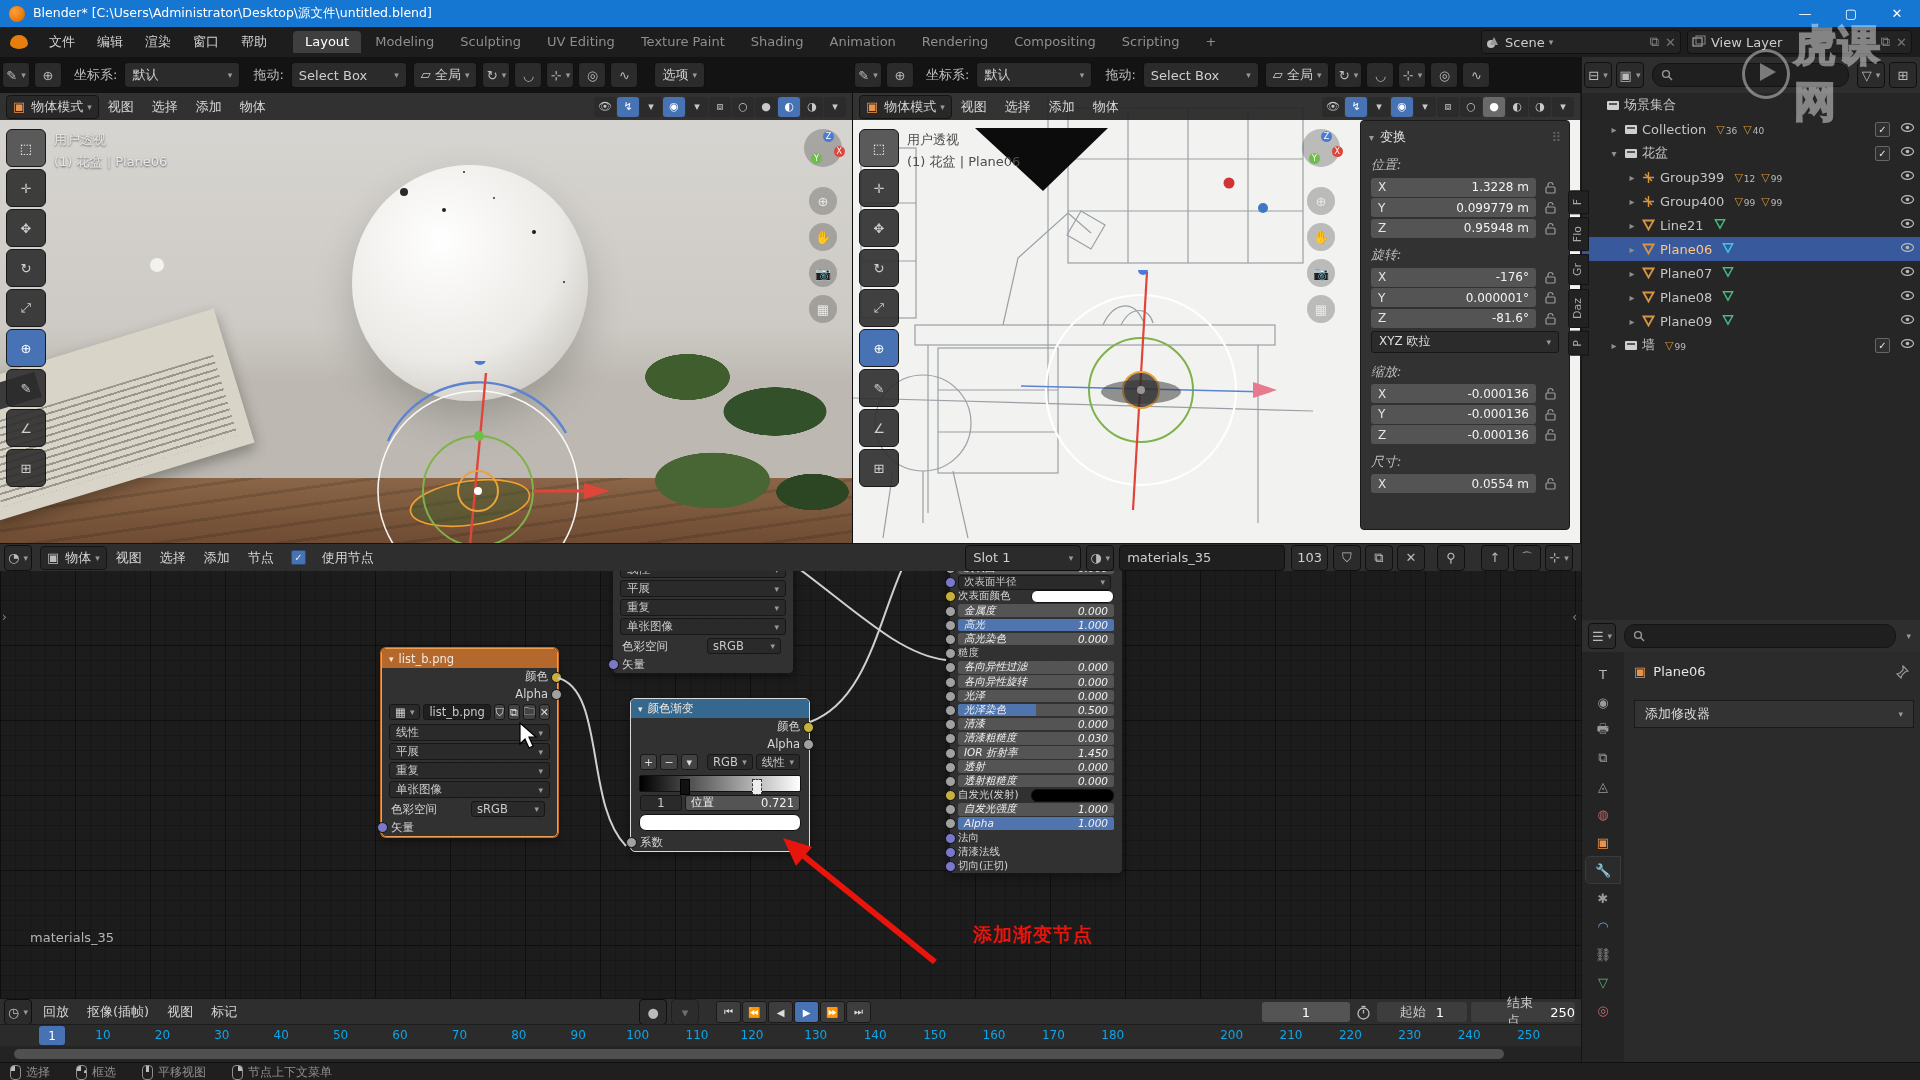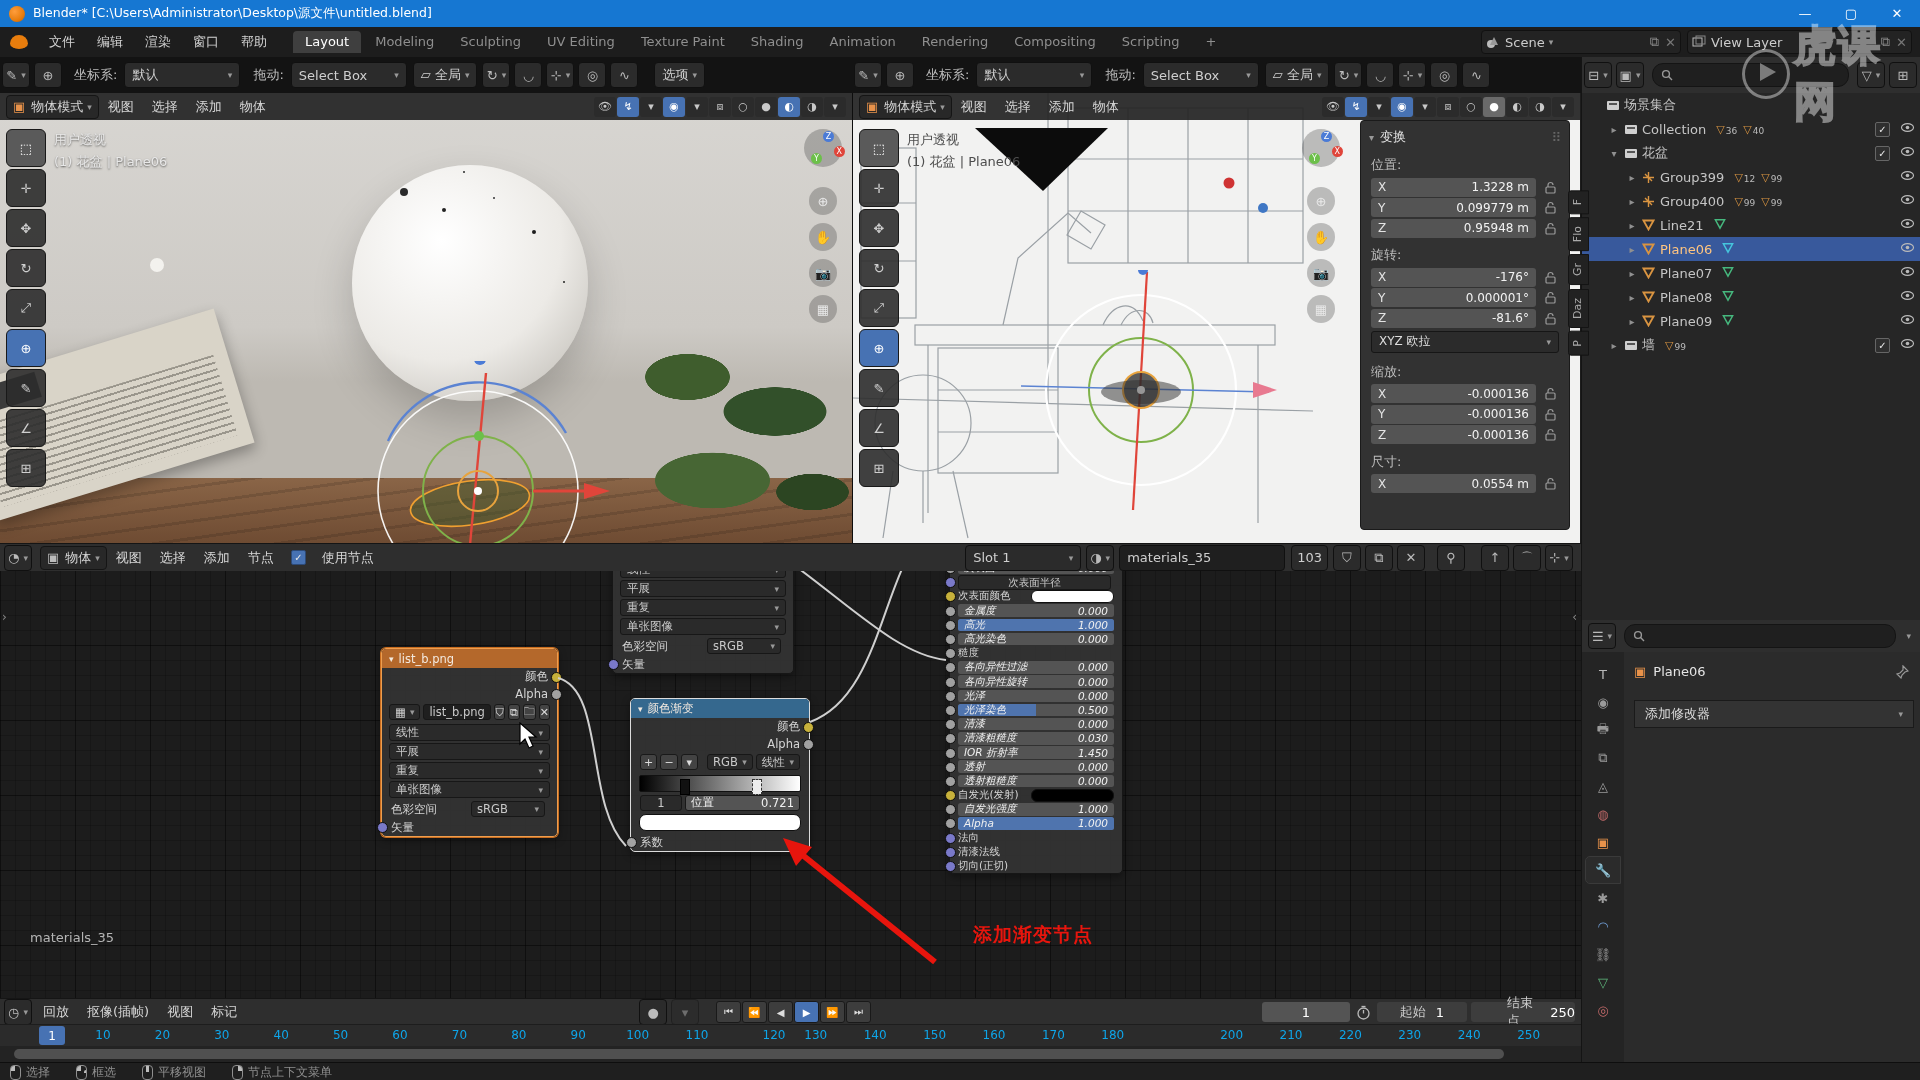--- a/index.html
+++ b/index.html
@@ -47,21 +47,21 @@
   .tool.first{background:#5a5a5a;color:#fff;}
   .vp-overlay{position:absolute;left:54px;top:36px;z-index:20;color:#e8e8e8;text-shadow:0 1px 2px rgba(0,0,0,.6);font-size:13px;line-height:22px;}
   .vp2 .vp-overlay{color:#4d4d4d;text-shadow:none;}
   .navstack{position:absolute;z-index:26;display:flex;flex-direction:column;align-items:center;}
   .navball{width:38px;height:38px;border-radius:50%;background:rgba(60,60,60,.30);position:relative;margin-bottom:16px;}
   .axdot{position:absolute;width:11px;height:11px;border-radius:50%;font-size:8px;color:#fff;display:flex;align-items:center;justify-content:center;}
   .navbtn{width:28px;height:28px;border-radius:50%;background:rgba(60,60,60,.30);margin:4px 0;display:flex;align-items:center;justify-content:center;color:#e9e9e9;}
   
   .npanel{left:1360px;top:120px;width:208px;height:400px;background:rgba(42,42,42,.96);border:1px solid #1a1a1a;border-radius:4px;z-index:35;padding:4px 0;}
   .np-title{display:flex;align-items:center;padding:3px 8px;color:#e3e3e3;}
-  .np-sec{color:#bdbdbd;padding:7px 10px 2px;}
+  .np-sec{color:#bdbdbd;padding:7px 10px 2px;font-style:italic;}
   .np-row{display:flex;align-items:center;margin:1.5px 10px;}
   .np-field{flex:1;background:#545454;border-radius:3px;height:19px;display:flex;align-items:center;padding:0 7px;color:#f2f2f2;font-size:12px;}
   .np-field .ax{color:#e4e4e4;width:14px;}
   .np-field .val{margin-left:auto;}
   .np-lock{width:18px;margin-left:5px;display:flex;justify-content:center;}
   .np-drop{margin:3px 10px;background:#2b2b2b;border:1px solid #161616;border-radius:3px;height:20px;display:flex;align-items:center;padding:0 7px;color:#ddd;font-size:12px;}
   .ntabs{left:1568px;top:190px;width:21px;z-index:36;display:flex;flex-direction:column;}
   .ntab{writing-mode:vertical-rl;transform:rotate(180deg);background:#222;border:1px solid #141414;color:#aaa;font-size:11px;padding:8px 2px;border-radius:0 3px 3px 0;margin-bottom:3px;}
   
   .outliner-header{left:1581px;top:57px;width:339px;height:36px;background:#2e2e2e;display:flex;align-items:center;border-left:1px solid #141414;}
@@ -1022,21 +1022,21 @@
     <div class="node" style="left:949px;top:-10px;width:172px;border-radius:0 0 5px 5px;" id="bsdf-node">
         <div class="brow">
           <span class="socket sock-l s-gray"></span>
           <div class="bslider">
             <span>次表面</span>
             <span class="bval">0.000</span>
           </div>
         </div>
         <div class="brow">
           <span class="socket sock-l s-purple"></span>
-          <div class="minisel grow" style="height: 12.5px; flex-direction: column;">
+          <div class="minisel grow" style="height: 12.5px;">
             <span>次表面半径</span>
             <span class="caret" style="margin-left: auto;">▾</span>
           </div>
         </div>
         <div class="brow">
           <span class="socket sock-l s-yellow"></span>
           <div class="bcolor">
             <span>次表面颜色</span>
             <div class="bswatch" style="background: rgb(255, 255, 255);"></div>
           </div>
@@ -1229,21 +1229,21 @@
       <div class="tick" style="left: 162.4px;">20</div>
       <div class="tick" style="left: 221.8px;">30</div>
       <div class="tick" style="left: 281.2px;">40</div>
       <div class="tick" style="left: 340.6px;">50</div>
       <div class="tick" style="left: 400px;">60</div>
       <div class="tick" style="left: 459.4px;">70</div>
       <div class="tick" style="left: 518.8px;">80</div>
       <div class="tick" style="left: 578.2px;">90</div>
       <div class="tick" style="left: 637.6px;">100</div>
       <div class="tick" style="left: 697px;">110</div>
-      <div class="tick" style="left: 774px;">120</div>
+      <div class="tick" style="left: 752px;">120</div>
       <div class="tick" style="left: 815.8px;">130</div>
       <div class="tick" style="left: 875.2px;">140</div>
       <div class="tick" style="left: 934.6px;">150</div>
       <div class="tick" style="left: 994px;">160</div>
       <div class="tick" style="left: 1053.4px;">170</div>
       <div class="tick" style="left: 1112.8px;">180</div>
       <div class="tick" style="left: 1221px; margin-top: 47px;">190</div>
       <div class="tick" style="left: 1231.6px;">200</div>
       <div class="tick" style="left: 1291px;">210</div>
       <div class="tick" style="left: 1350.4px;">220</div>

